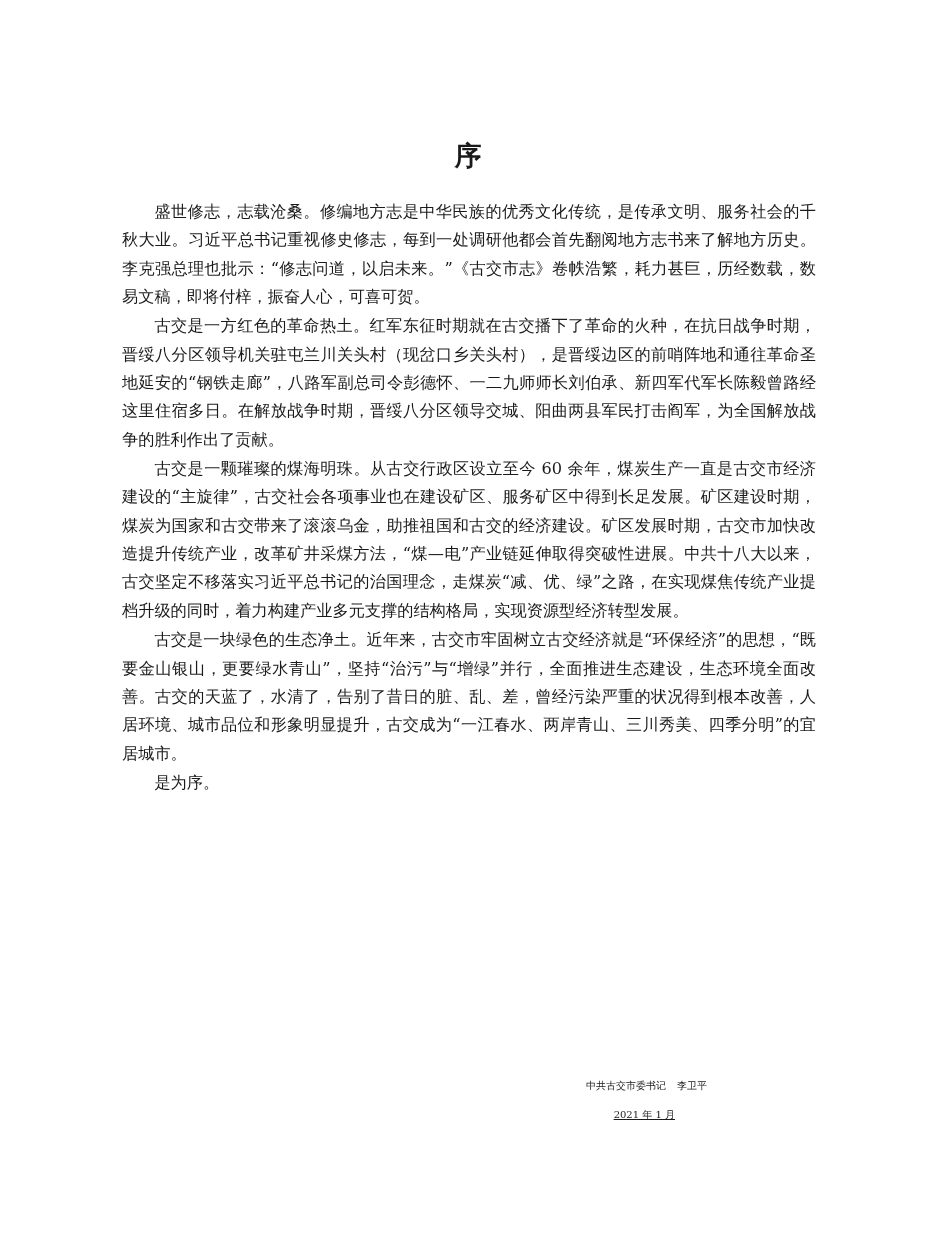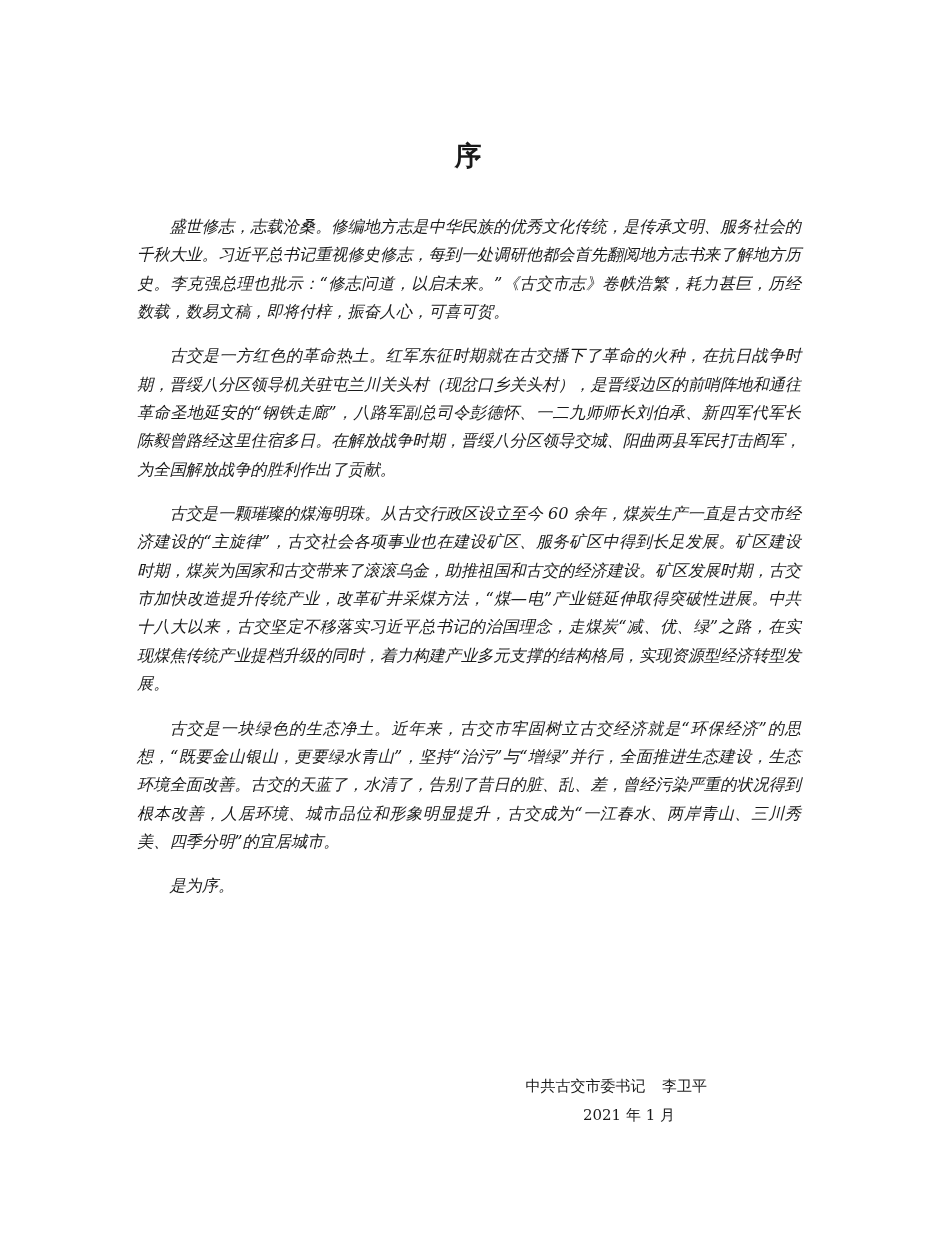--- a/index.html
+++ b/index.html
@@ -3,25 +3,25 @@
 <meta charset="utf-8">
 <style>
   html, body { margin: 0; padding: 0; background: #ffffff; }
   body { width: 936px; height: 1260px; position: relative; overflow: hidden;
          font-family: "DejaVu Serif", "Liberation Serif", serif; color: #1a1a1a; }
   .page { position: absolute; left: 0; top: 0; width: 936px; height: 1260px; background: #fff; }
   .title { position: absolute; top: 136px; left: 0; width: 936px; text-align: center;
            font-size: 27px; font-weight: bold; letter-spacing: 0; line-height: 40px; }
   .body { position: absolute; left: 121px; top: 197px; width: 696px;
           font-size: 16.2px; line-height: 28.35px; text-align: justify; text-justify: inter-character; }
-  .body p { margin: 16px; text-indent: 2em; font-style: italic; }
-  .sign { position: absolute; right: 229px; top: 1072px; text-align: right; font-size: 15px; line-height: 28.5px; }
+  .body p { margin: 1px; text-indent: 2em; }
+  .sign { position: absolute; right: 229px; top: 1072px; text-align: right; font-size: 10px; line-height: 28.5px; }
   .sign .line { display: block; }
   .sign .gap { display: inline-block; width: 1.1em; }
-  .sign .date { display: block; margin-right: 32px; }
+  .sign .date { display: block; margin-right: 32px; text-decoration: underline; }
 </style>
 </head>
 <body>
 
 <div class="page">
   <div class="title">序</div>
 
   <div class="body">
     <p>盛世修志，志载沧桑。修编地方志是中华民族的优秀文化传统，是传承文明、服务社会的千秋大业。习近平总书记重视修史修志，每到一处调研他都会首先翻阅地方志书来了解地方历史。李克强总理也批示：“修志问道，以启未来。”《古交市志》卷帙浩繁，耗力甚巨，历经数载，数易文稿，即将付梓，振奋人心，可喜可贺。</p>
     <p>古交是一方红色的革命热土。红军东征时期就在古交播下了革命的火种，在抗日战争时期，晋绥八分区领导机关驻屯兰川关头村（现岔口乡关头村），是晋绥边区的前哨阵地和通往革命圣地延安的“钢铁走廊”，八路军副总司令彭德怀、一二九师师长刘伯承、新四军代军长陈毅曾路经这里住宿多日。在解放战争时期，晋绥八分区领导交城、阳曲两县军民打击阎军，为全国解放战争的胜利作出了贡献。</p>

